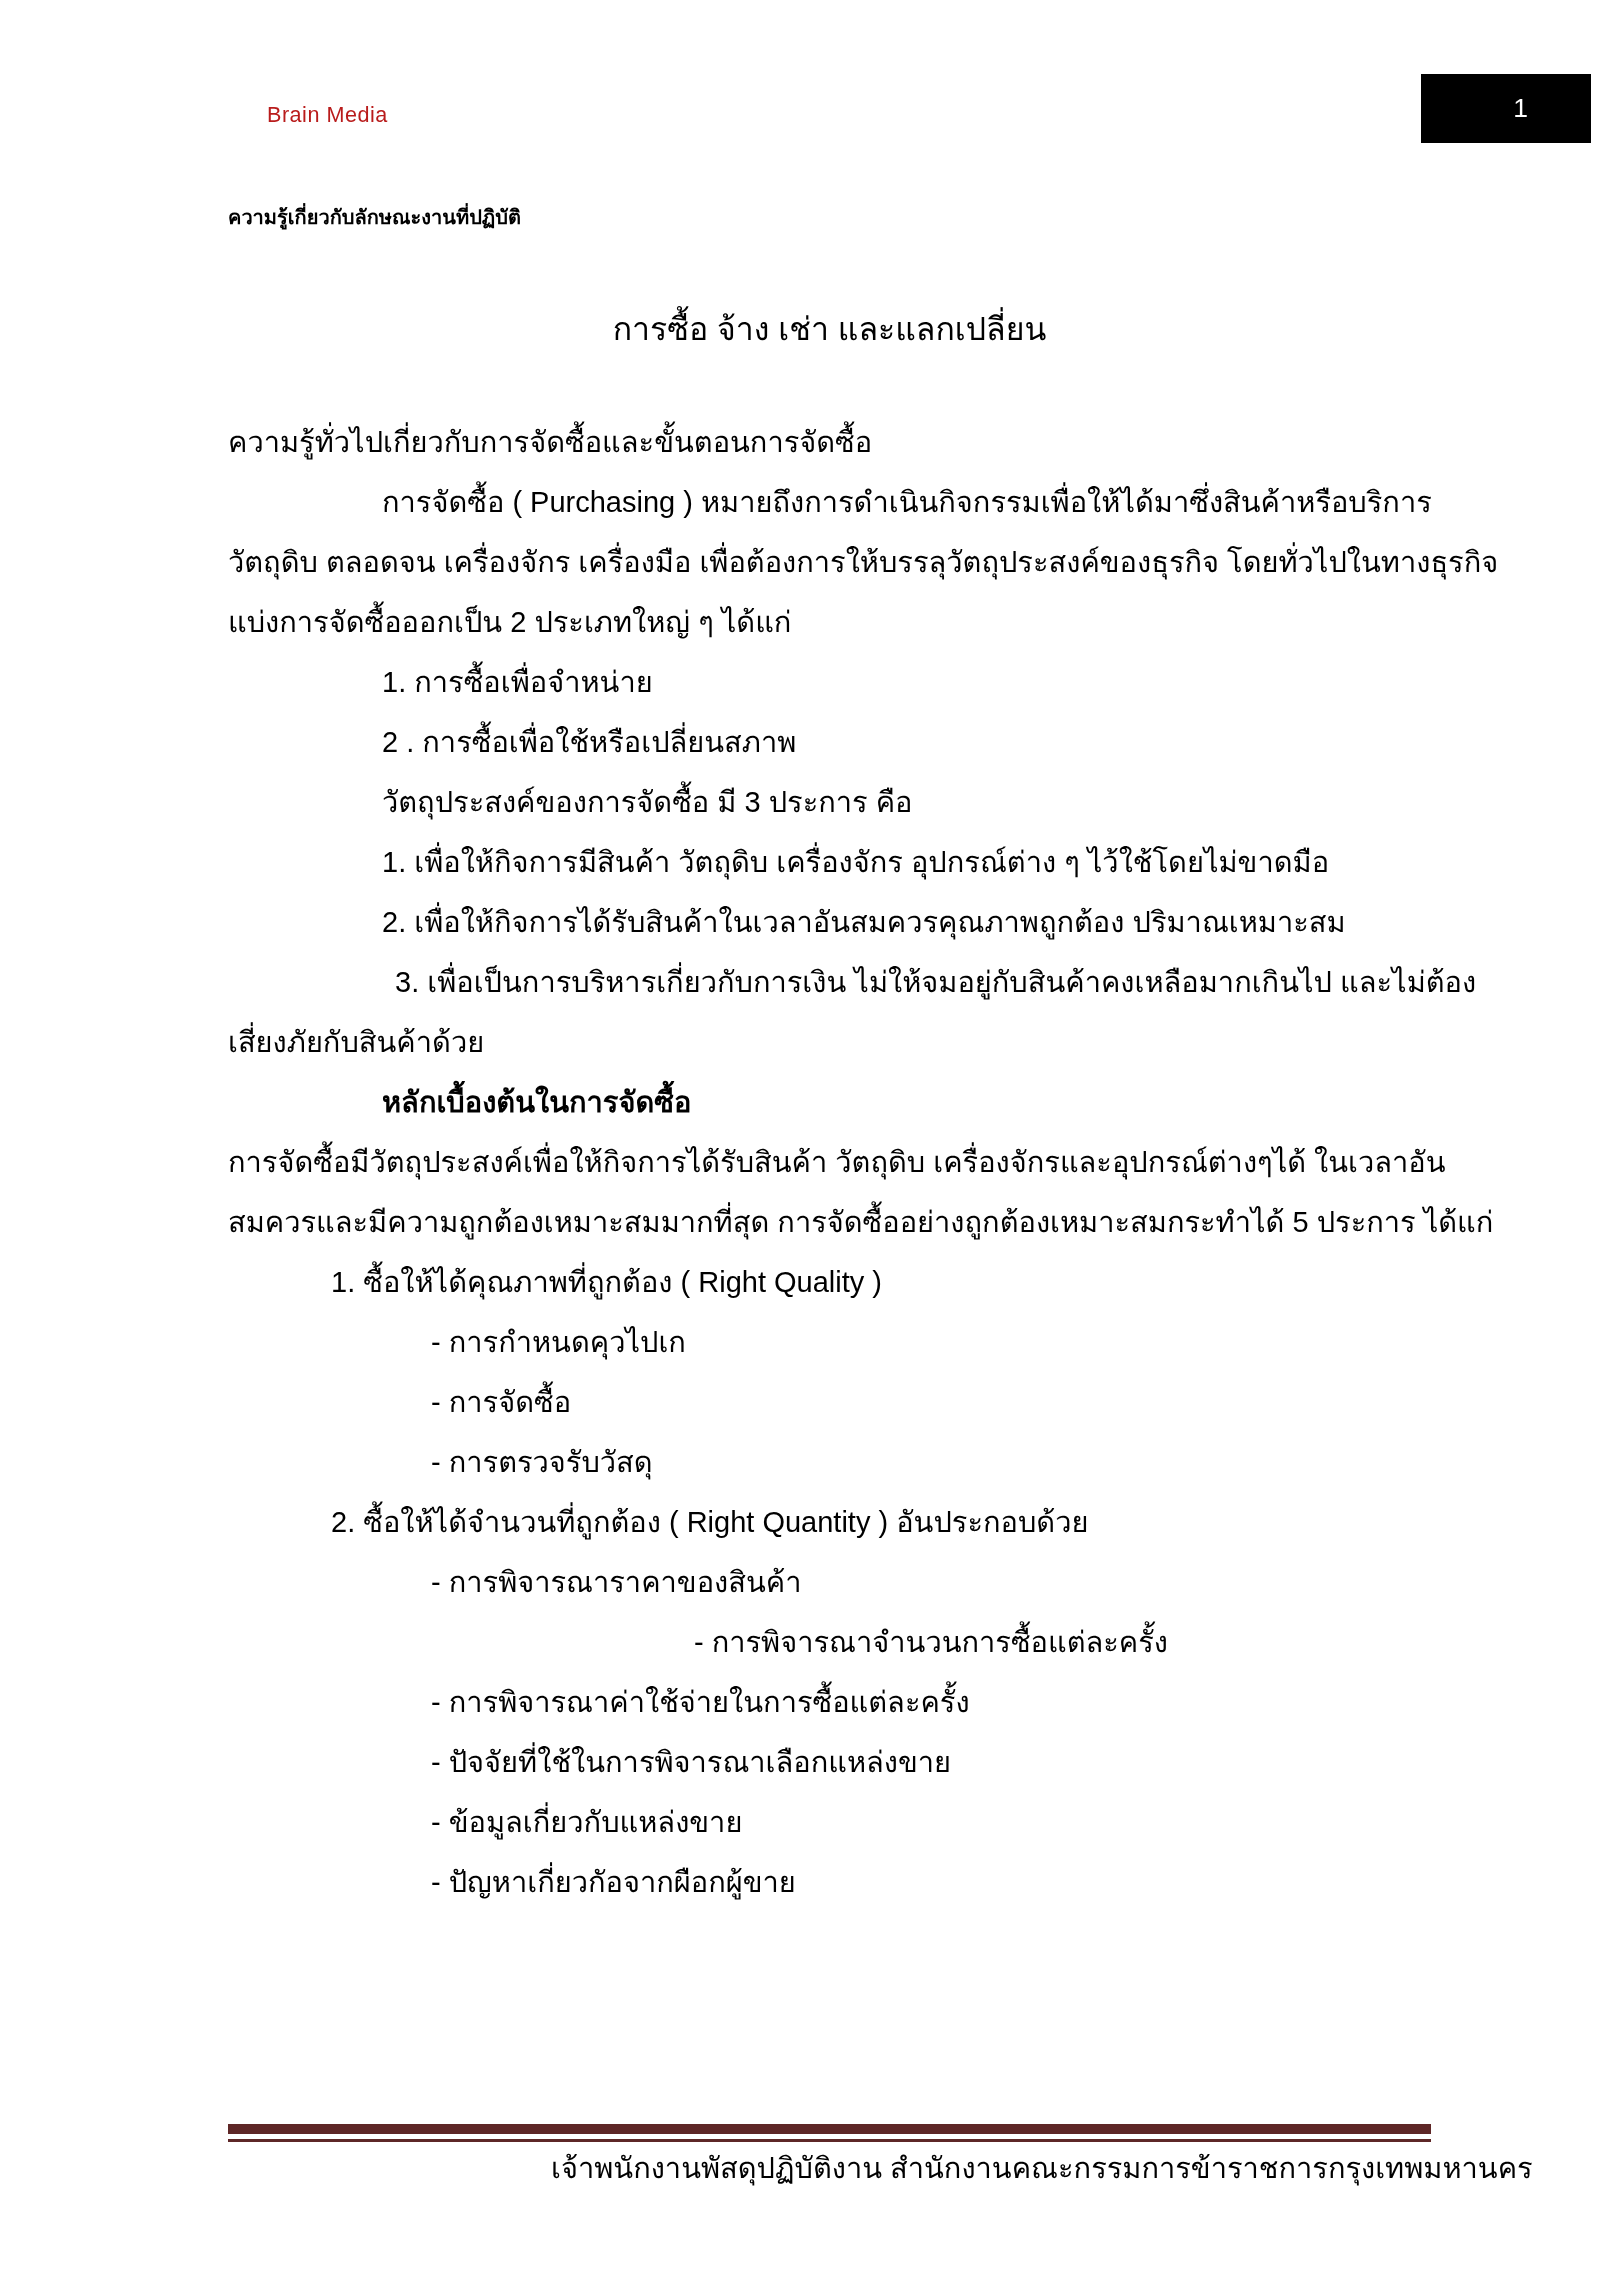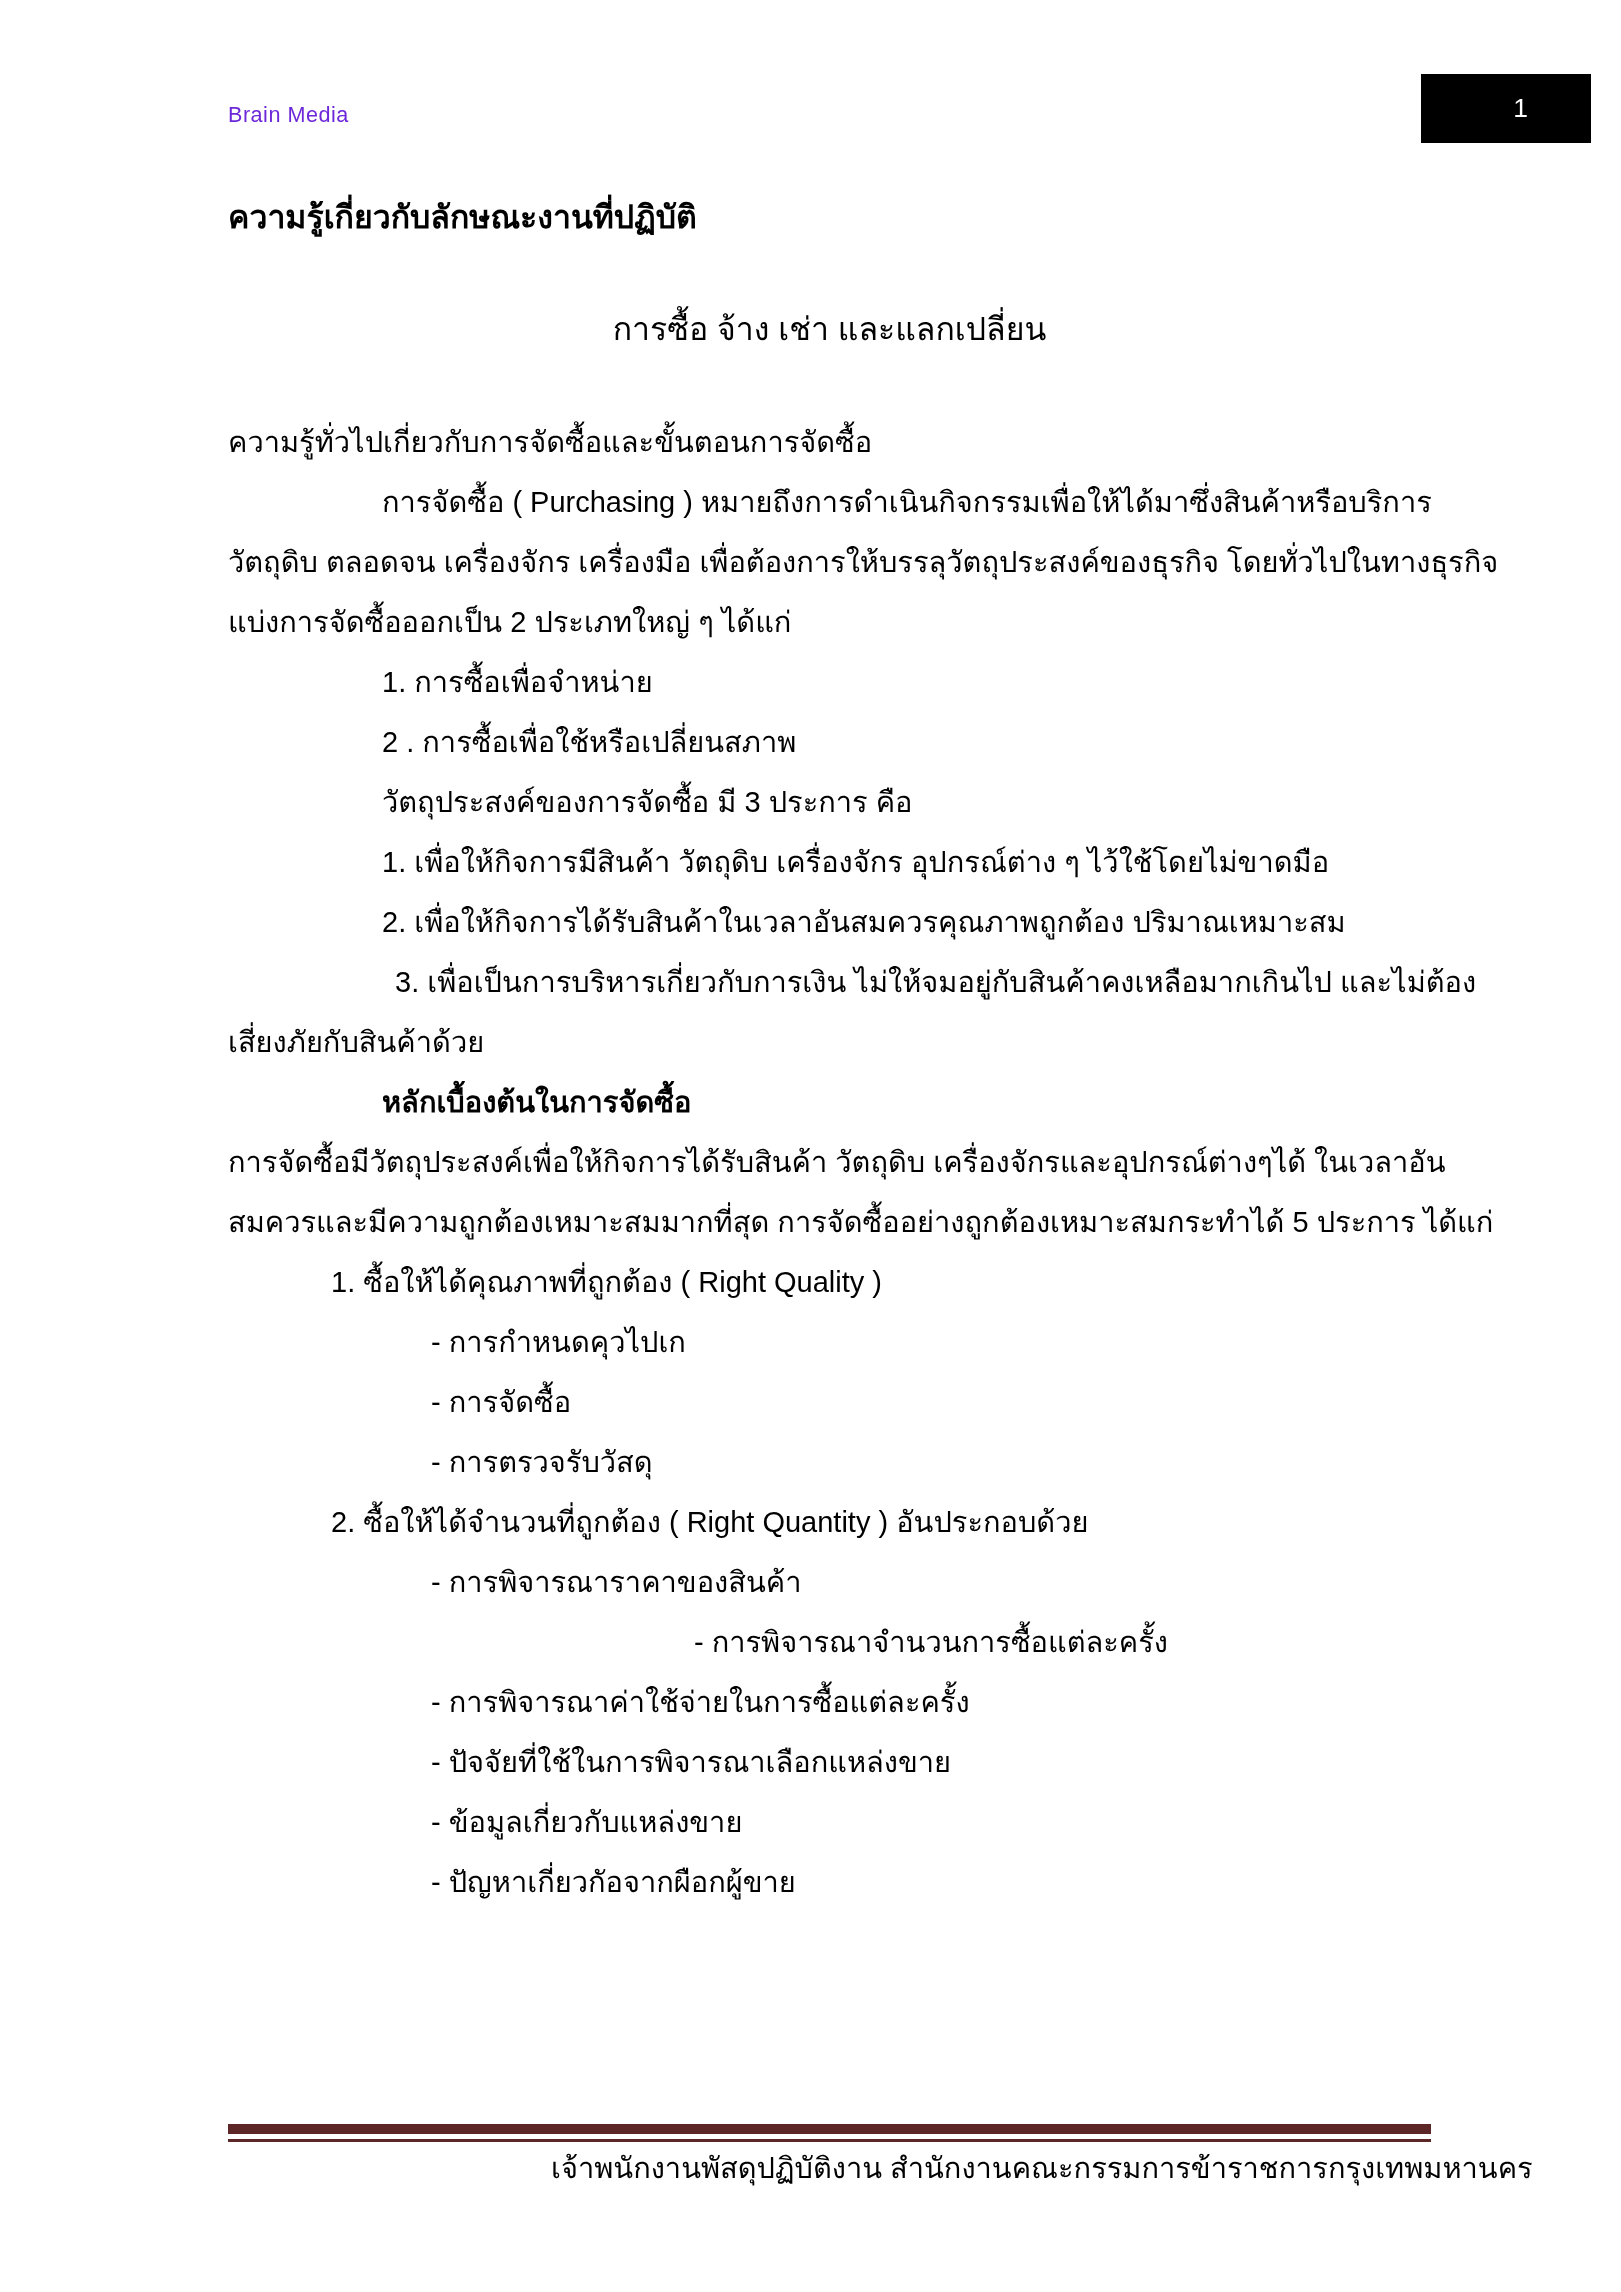--- a/index.html
+++ b/index.html
@@ -39,21 +39,21 @@
   }
   .page-box .num {
     color: #ffffff;
     font-size: 26.5px;
   }
 
   .title-main {
     left: 228px;
     top: 196px;
     width: 1203px;
-    font-size: 32px;
+    font-size: 20px;
     font-weight: bold;
     line-height: 43px;
     white-space: nowrap;
   }
   .title-sub {
     left: 228px;
     top: 308px;
     width: 1203px;
     font-size: 32px;
     font-weight: normal;
@@ -97,21 +97,21 @@
     padding-left: 323px;
     text-align: center;
     font-size: 29px;
     line-height: 43px;
     white-space: nowrap;
   }
 </style>
 </head>
 <body>
 
-<div class="abs brand" style="color: #6d28d9;">Brain Media</div>
+<div class="abs brand" style="color: #b91c1c; margin-left: 39px;">Brain Media</div>
 
 <div class="abs page-box" style="background: rgb(0, 0, 0);">
   <span class="num" style="color: rgb(255, 255, 255);">1</span>
 </div>
 
 <div class="abs title-main">ความรู้เกี่ยวกับลักษณะงานที่ปฏิบัติ</div>
 
 <div class="abs title-sub">การซื้อ จ้าง เช่า และแลกเปลี่ยน</div>
 
 <div class="abs doc-body">

